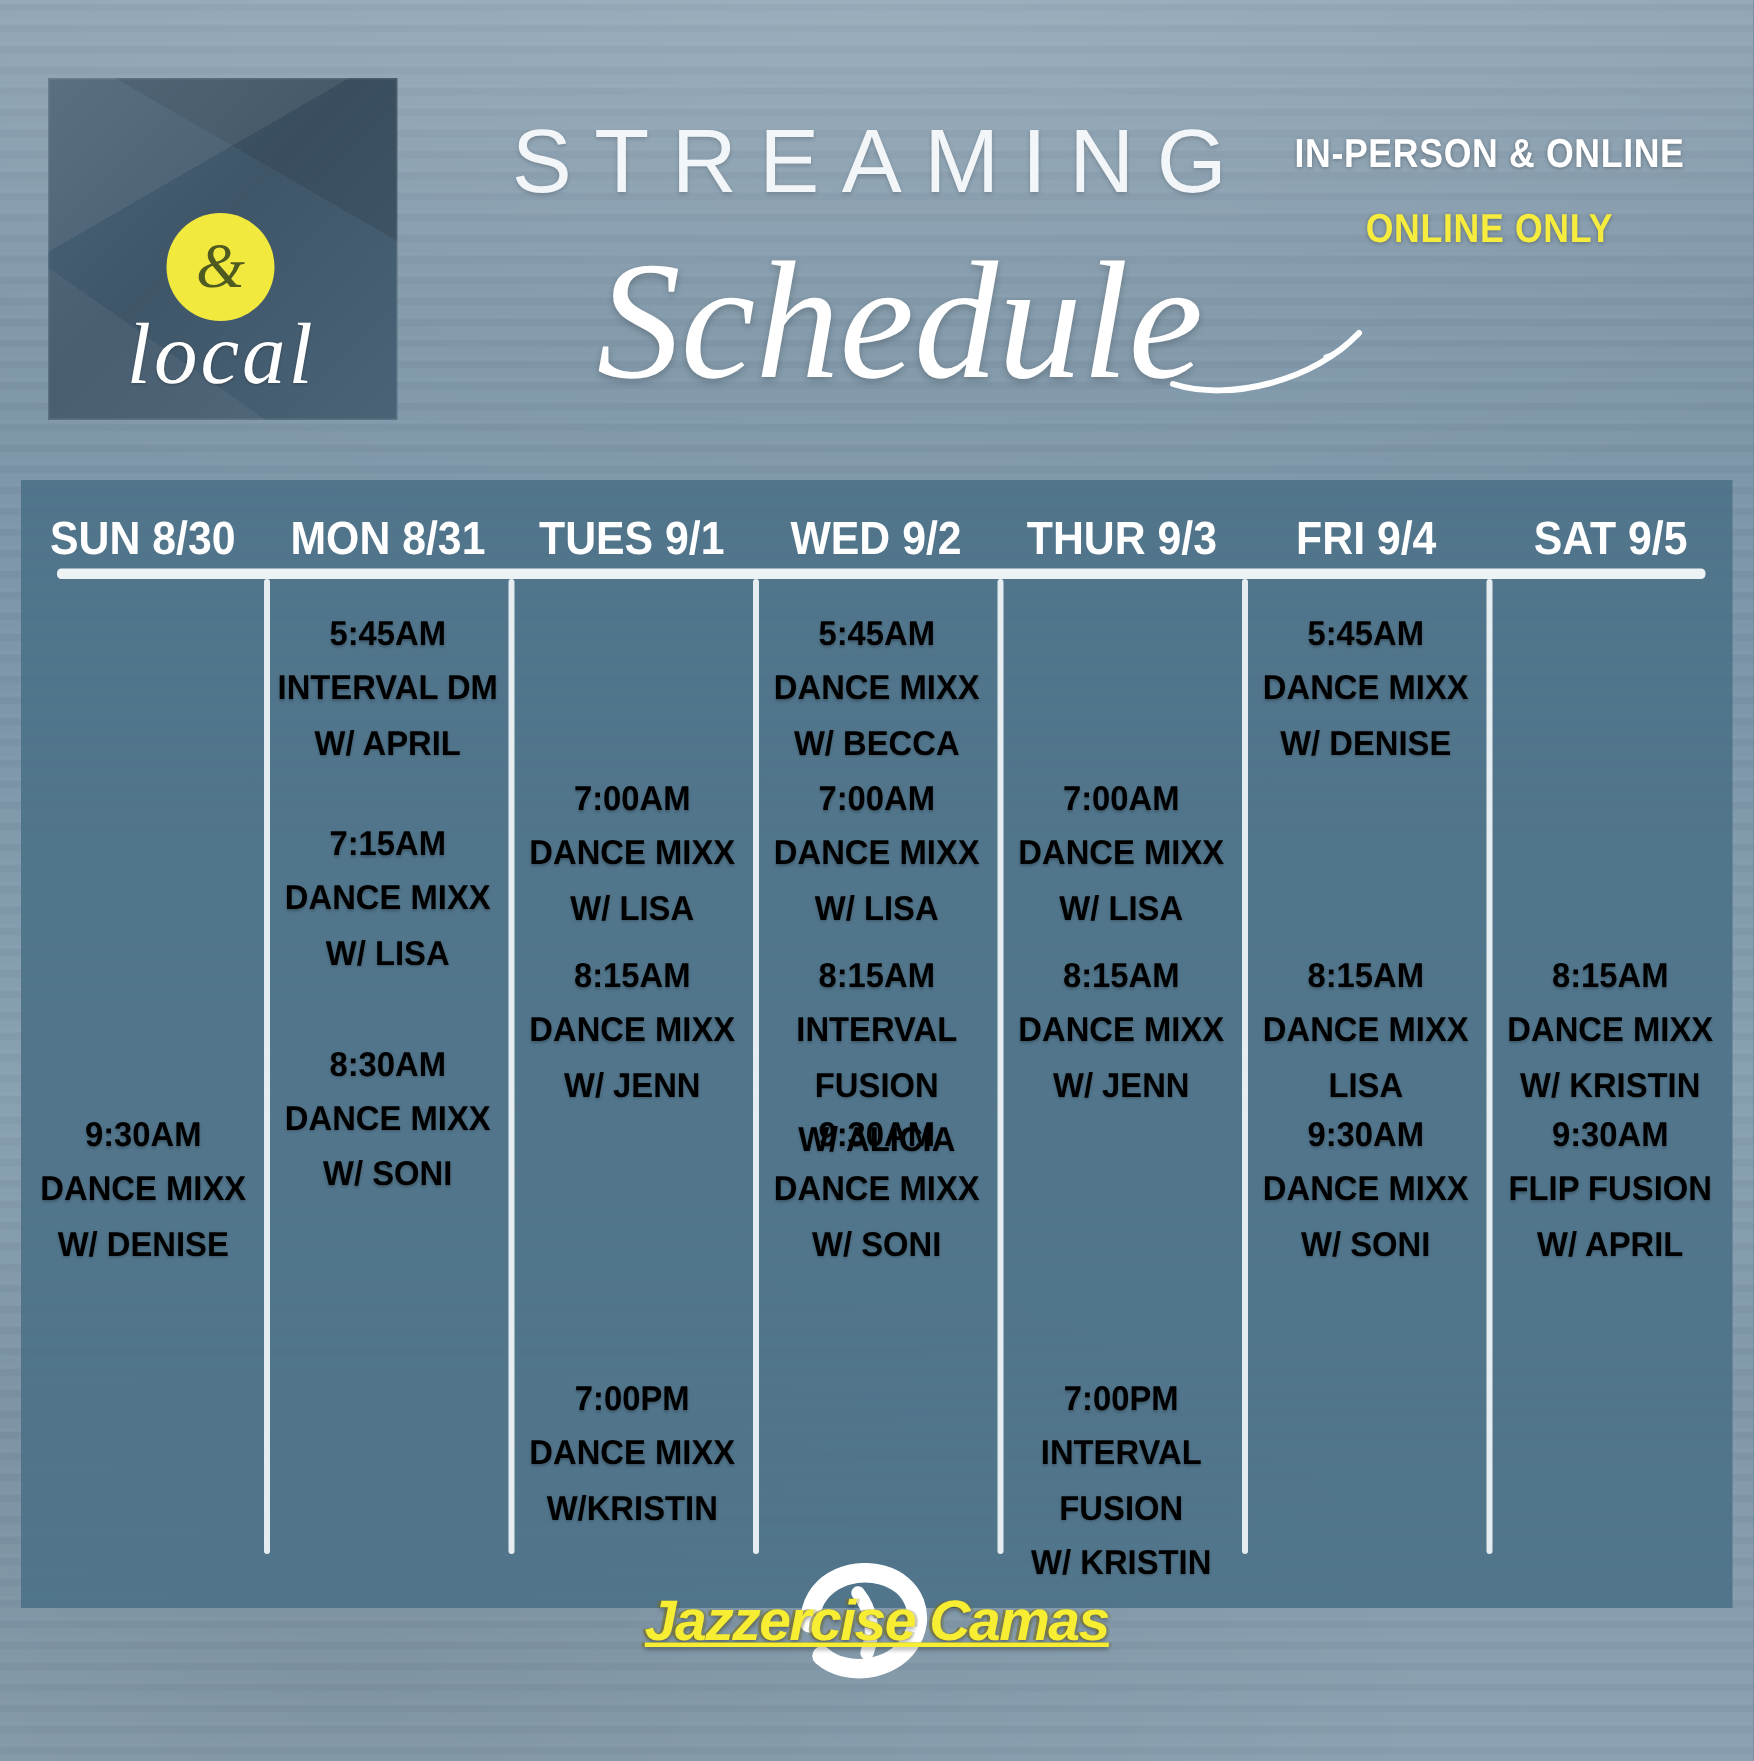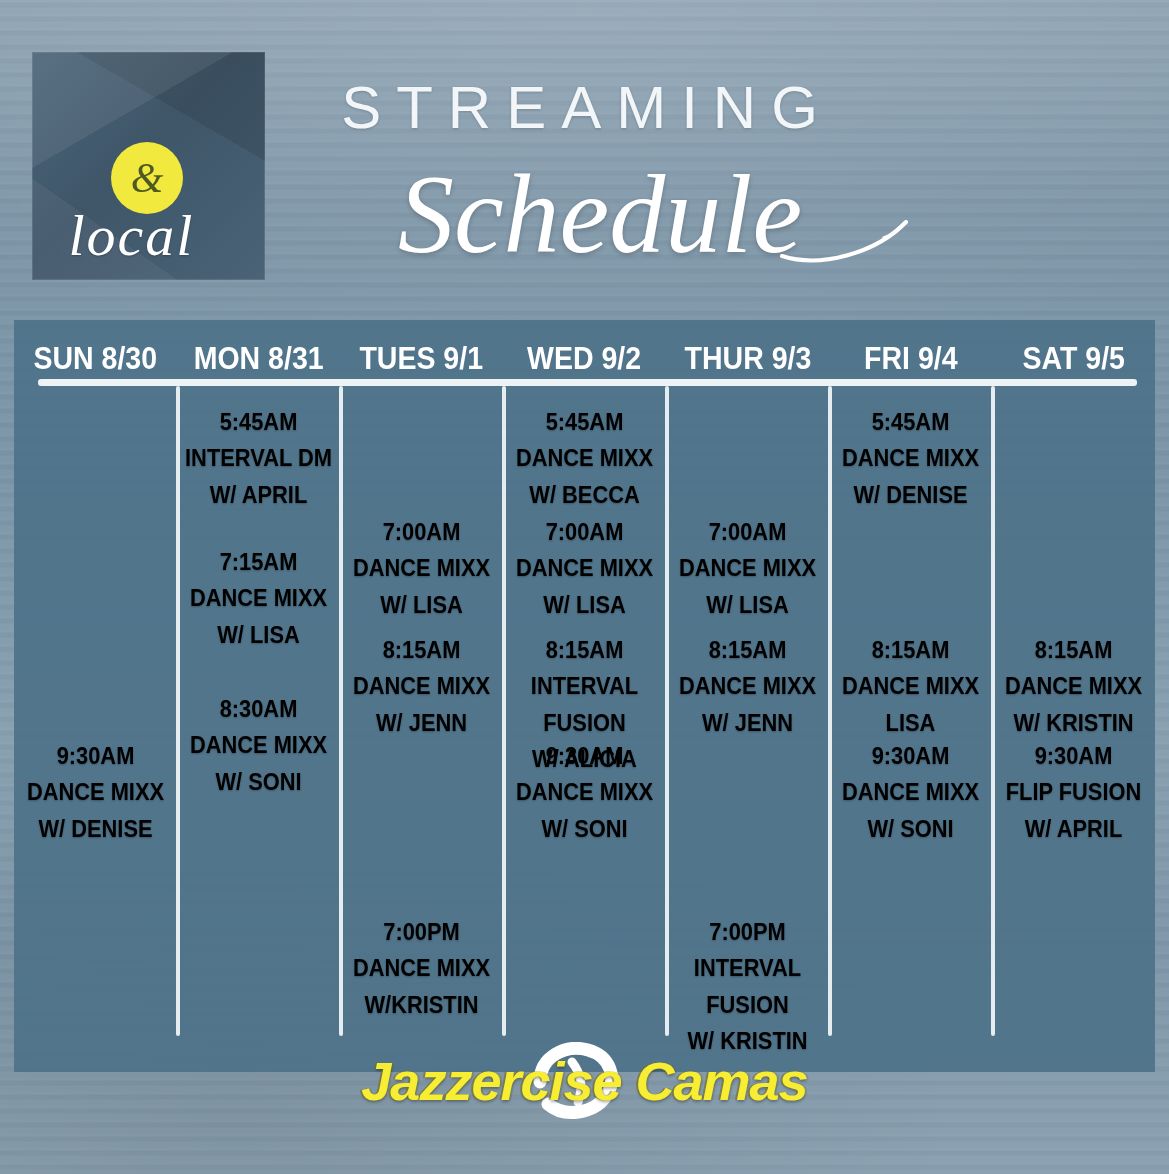--- a/index.html
+++ b/index.html
@@ -60,20 +60,21 @@
   }
   #logo .amp span{
     font-family:"Liberation Serif", serif;font-style:italic;font-size:42px;
     color:#4f5a21;line-height:1;font-weight:400;
   }
   #logo .local{
     position:absolute;left:0;top:150px;width:199px;text-align:center;
     font-family:"Liberation Serif", serif;font-style:italic;font-size:58px;
     color:#ffffff;letter-spacing:2px;
     text-shadow:0 1px 2px rgba(0,0,0,.25);
+    padding-left:16px;
   }
 
   #title-streaming{
     position:absolute;left:322px;top:78px;width:530px;text-align:center;
     font-size:60px;letter-spacing:15px;color:#f2f6f8;font-weight:300;
     font-family:"Liberation Sans", sans-serif;line-height:1;
     text-shadow:0 1px 3px rgba(0,0,0,.18);
   }
   #title-schedule{
     position:absolute;left:330px;top:150px;width:540px;text-align:center;
@@ -145,26 +146,27 @@
   
   #brand{
     position:absolute;left:0;top:1046px;width:1169px;height:70px;
     display:flex;align-items:center;justify-content:center;
   }
   #brand .swirl{
     position:absolute;left:528px;top:-4px;width:96px;height:78px;
   }
   #brand .btext{
     position:relative;font-family:"Liberation Sans", sans-serif;
-    font-size:54px;font-weight:700;font-style:italic;color:#f7ee34;
+    font-size:38px;font-weight:700;font-style:italic;color:#f7ee34;
     letter-spacing:-1px;
     text-shadow:
       -2px 0 0 rgba(120,110,20,.55), 2px 0 0 rgba(120,110,20,.25),
       0 2px 3px rgba(0,0,0,.30);
     z-index:2;
+    text-decoration:underline;
   }
 </style>
 </head>
 <body>
 
 <div id="bg"></div>
 <div id="bgwash"></div>
 
 <div id="header">
 
@@ -177,20 +179,24 @@
   </div>
 
   <div id="title-schedule">Schedule</div>
   <div id="title-streaming">STREAMING</div>
 
   <svg id="swoosh" viewBox="0 0 140 60">
     <path d="M2 46 C 40 58, 95 44, 126 12" stroke="#ffffff" stroke-width="4" fill="none" stroke-linecap="round"></path>
     <path d="M126 12 C 118 20, 112 26, 104 28" stroke="#ffffff" stroke-width="3.4" fill="none" stroke-linecap="round"></path>
   </svg>
 
+  <div id="legend">
+    <div class="legend-line legend-inperson">IN-PERSON &amp; ONLINE</div>
+    <div class="legend-line legend-online">ONLINE ONLY</div>
+  </div>
 
 </div>
 
 <div id="panel">
   <div id="headrule"></div>
   <div id="grid">
       <div class="col">
         <div class="dayhead">SUN 8/30</div>
         <div class="slots">
           <div class="slot" style="top: 352px;">

